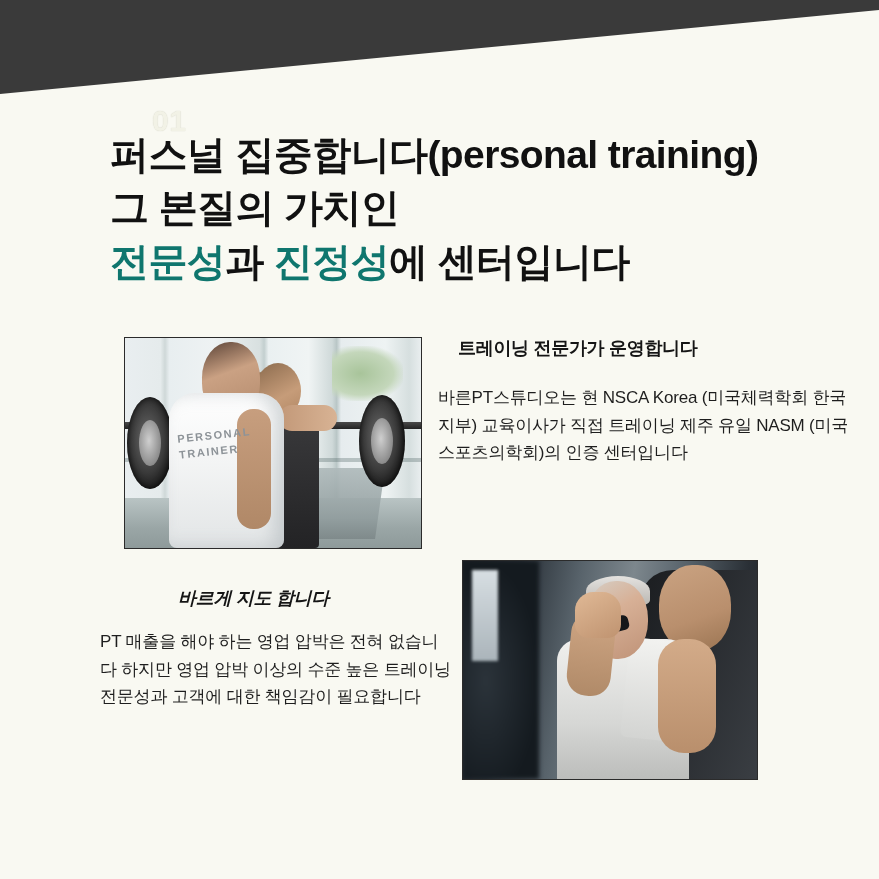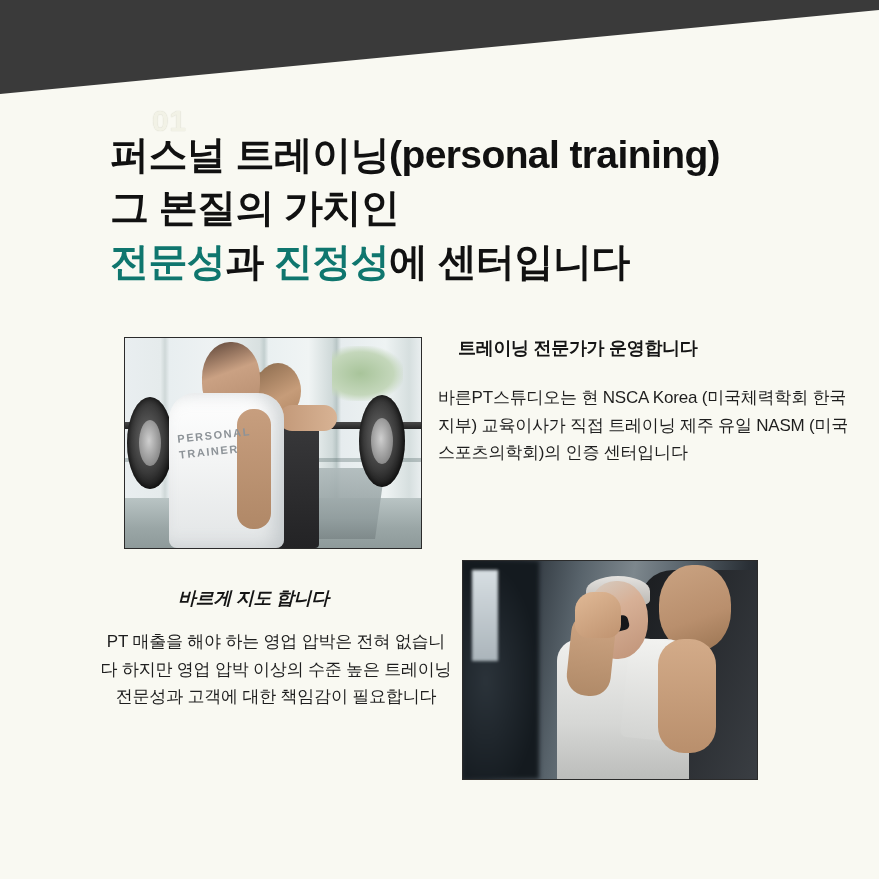--- a/index.html
+++ b/index.html
@@ -272,33 +272,33 @@
     position: absolute;
     font-size: 17px;
     font-weight: 400;
     color: #1e1e1e;
     line-height: 1.62;
     letter-spacing: -0.2px;
   }
   #card1-title { left: 458px; top: 336px; }
   #card1-body  { left: 438px; top: 384px; width: 420px; }
   #card2-title { left: 178px; top: 586px; font-style: italic; }
-  #card2-body  { left: 100px; top: 628px; width: 352px; text-align: center; }
+  #card2-body  { left: 100px; top: 628px; width: 352px; }
 </style>
 </head>
 <body>
 
 <div id="canvas">
 
   <div id="top-band"></div>
 
   <div id="step-number">01</div>
 
   <div id="headline">
-    <div class="hl-line">퍼스널 트레이닝(personal training)</div>
+    <div class="hl-line">퍼스널 집중합니다(personal training)</div>
     <div class="hl-line">그 본질의 가치인</div>
     <div class="hl-line"><span class="hl-accent">전문성</span><span>과 </span><span class="hl-accent">진정성</span><span>에 센터입니다</span></div>
   </div>
 
   <div class="photo" id="photo-trainer">
     <div class="photo-inner">
       <div class="gym-bg"></div>
       <div class="greenery"></div>
       <div class="gym-floor"></div>
       <div class="bench"></div>

